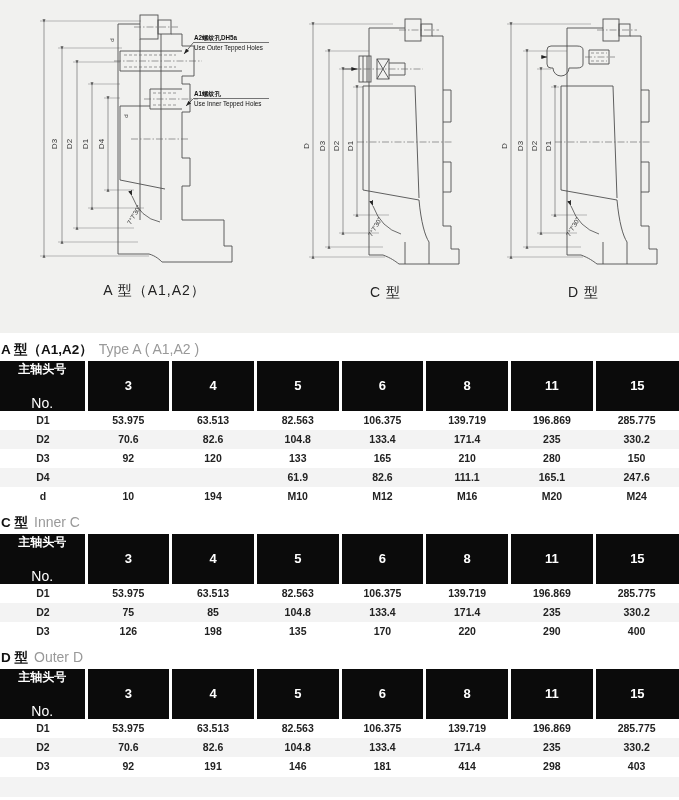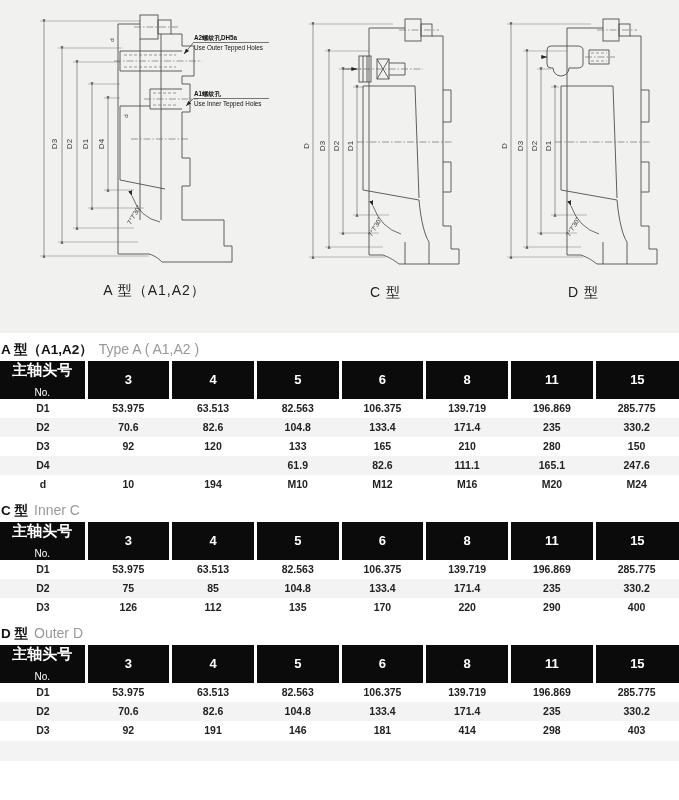--- a/index.html
+++ b/index.html
@@ -33,22 +33,22 @@
   
   .tables{position:absolute;left:0;top:333px;width:679px;}
   .sec-head{display:flex;align-items:baseline;margin:9px 0 3px 1px;line-height:1.1;}
   .sec-zh{font-size:13.5px;font-weight:bold;color:#111;}
   .sec-en{font-size:14px;color:#999;margin-left:6px;}
   table{border-collapse:collapse;table-layout:fixed;width:679px;}
   th{background:var(--header-bg);color:var(--header-text);height:38px;text-align:center;
      vertical-align:middle;padding:0;}
   th.h-col{font-size:13px;font-weight:bold;border-left:3px solid #fff;}
   th.h-first{font-size:11px;}
-  .h-zh{font-weight:bold;font-size:15px;}
-  .h-en{font-size:10px;margin-top:7px;font-weight:normal;text-align:center;}
+  .h-zh{font-weight:bold;font-size:12px;}
+  .h-en{font-size:14px;margin-top:17px;font-weight:normal;text-align:center;}
   td{height:19px;text-align:center;font-size:10.5px;font-weight:bold;color:#222;padding:0;background:#fff;}
   tr.stripe td{background:var(--stripe);}
   .end-strip{width:679px;height:20px;background:var(--stripe);margin-top:1px;}
 </style>
 </head>
 <body>
 
 <div class="page">
 
   <div class="panel">
@@ -391,21 +391,21 @@
             <td>85</td>
             <td>104.8</td>
             <td>133.4</td>
             <td>171.4</td>
             <td>235</td>
             <td>330.2</td>
           </tr>
           <tr>
             <td>D3</td>
             <td>126</td>
-            <td>112</td>
+            <td>198</td>
             <td>135</td>
             <td>170</td>
             <td>220</td>
             <td>290</td>
             <td>400</td>
           </tr>
         </tbody>
       </table>
 
     <div class="sec-head">

